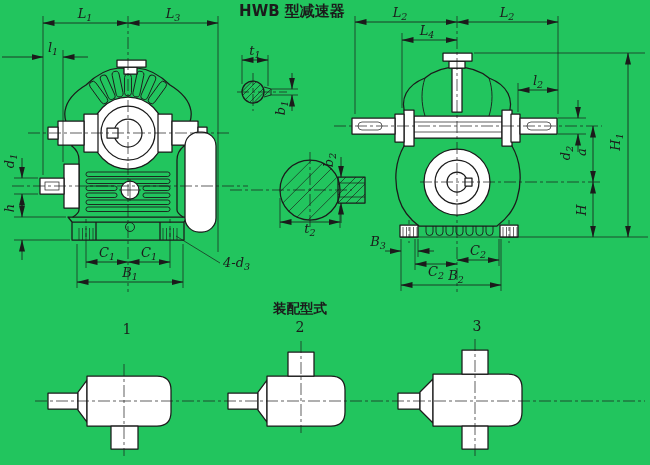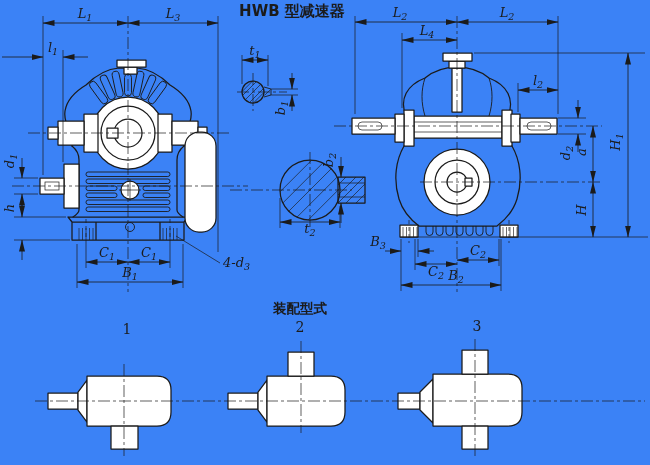--- a/index.html
+++ b/index.html
@@ -1,16 +1,16 @@
 <!DOCTYPE html>
 <html><head>
 <meta charset="utf-8">
 <style>
   html,body{margin:0;padding:0;background:#fff}
-  .page{position:relative;width:650px;height:465px;background:#3b82f6;overflow:hidden}
+  .page{position:relative;width:650px;height:465px;background:#22c55e;overflow:hidden}
   svg{display:block}
   .ol{fill:none;stroke:#1b1b1b;stroke-width:1.25;stroke-linejoin:round;stroke-linecap:round}
   .ol2{fill:none;stroke:#1b1b1b;stroke-width:.9;stroke-linejoin:round}
   .wf{fill:#fff;stroke:#1b1b1b;stroke-width:1.25;stroke-linejoin:round}
   .tn{fill:none;stroke:#1b1b1b;stroke-width:.7}
   .dm{fill:none;stroke:#1b1b1b;stroke-width:.8}
   .cl{fill:none;stroke:#1b1b1b;stroke-width:.7;stroke-dasharray:12 3 3 3}
   .hd{fill:none;stroke:#1b1b1b;stroke-width:.7;stroke-dasharray:4 3}
   .ht{fill:none;stroke:#1b1b1b;stroke-width:.65}
   text{fill:#1b1b1b}

